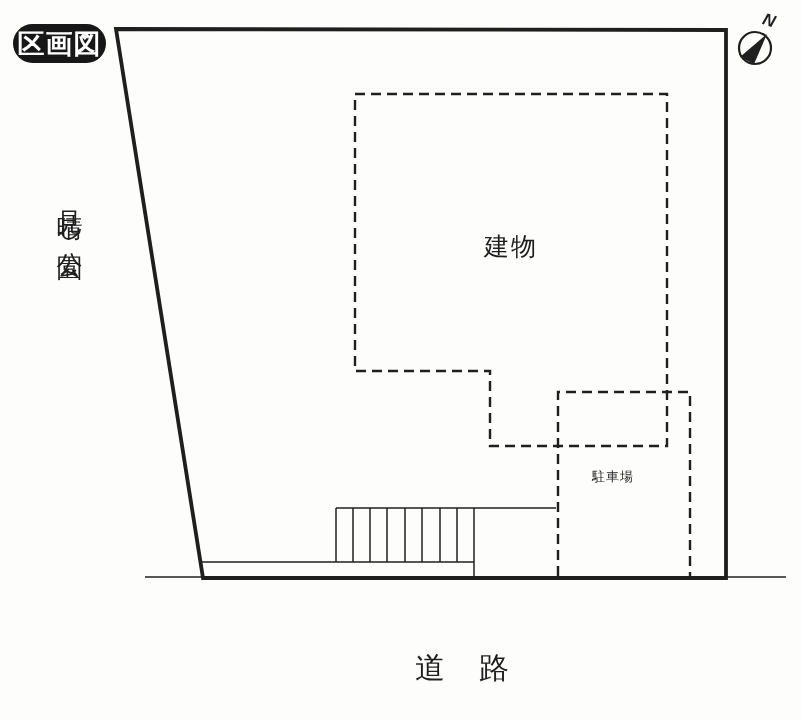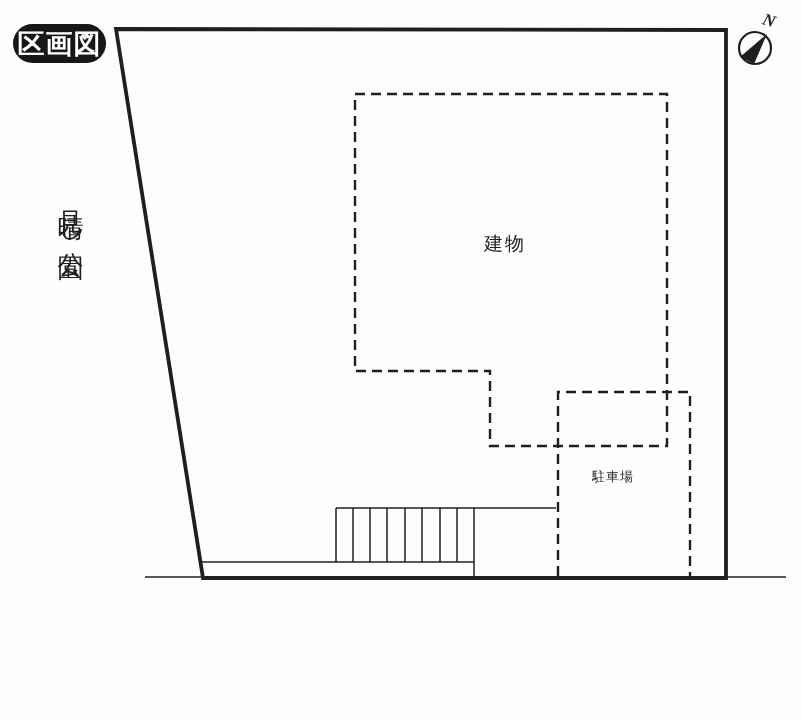--- a/index.html
+++ b/index.html
@@ -9,39 +9,39 @@
     --badge-text:#ffffff;
   }
   html,body{margin:0;padding:0;}
   body{
     width:802px;height:720px;
     background:var(--paper);
     font-family:"Liberation Sans","DejaVu Sans",sans-serif;
     color:var(--ink);
     overflow:hidden;
   }
-  .stage{position:relative;width:802px;height:720px;font-family:Liberation Serif, serif;}
+  .stage{position:relative;width:802px;height:720px;}
   svg.diagram{position:absolute;left:0;top:0;color:var(--ink);}
   svg .thick{stroke:currentColor;stroke-width:3.8;fill:none;}
   svg .med{stroke:currentColor;stroke-width:2.2;fill:none;}
   svg .thin line, svg line.thin{stroke:currentColor;stroke-width:1.5;fill:none;}
   svg .dashed{stroke:currentColor;stroke-width:2.4;fill:none;stroke-dasharray:10 6;}
   .label{position:absolute;color:var(--ink);white-space:nowrap;line-height:1;}
   .badge{
     position:absolute;left:13px;top:24px;width:93px;height:39px;
     background:var(--badge-bg);color:var(--badge-text);
     border-radius:20px;display:flex;align-items:center;justify-content:center;
     font-size:27px;font-weight:bold;letter-spacing:1px;
   }
   .park{
     left:57px;top:190px;
     writing-mode:vertical-rl;text-orientation:upright;
     font-size:26px;letter-spacing:4px;
   }
-  .building{left:484px;top:234px;font-size:19px;letter-spacing:2px;}
+  .building{left:484px;top:234px;font-size:25px;letter-spacing:2px;}
   .parking{left:592px;top:470px;font-size:13px;letter-spacing:1px;}
   .road{left:415px;top:653px;font-size:30px;letter-spacing:2px;}
   .north{
     left:763px;top:12px;font-size:17px;font-weight:bold;font-style:italic;
     transform:rotate(18deg);
   }
 </style>
 </head>
 <body>
 
@@ -78,15 +78,16 @@
   </svg>
 
   <div class="badge">区画図</div>
 
   <div class="label park">見晴し公園</div>
 
   <div class="label building">建物</div>
 
   <div class="label parking">駐車場</div>
 
+  <div class="label road">道　路</div>
 
   <div class="label north">N</div>
 </div>
 
 </body></html>

